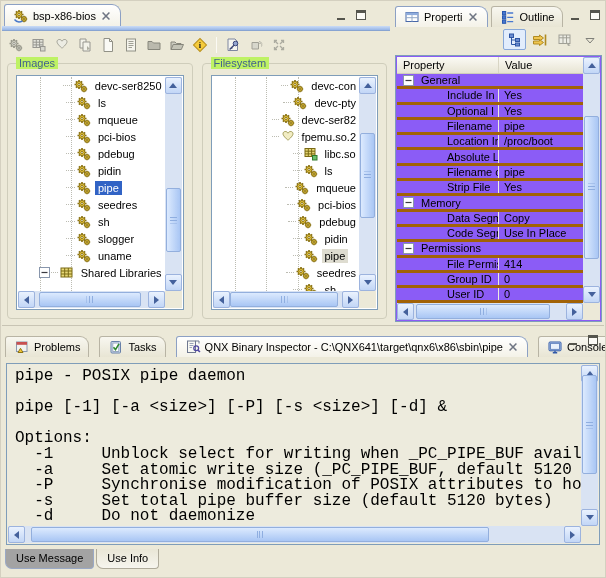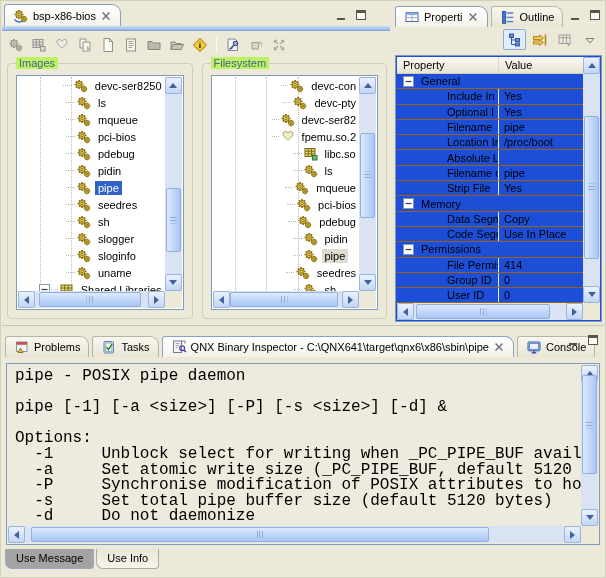--- a/index.html
+++ b/index.html
@@ -64,34 +64,34 @@
   .tree-row.sel .tree-label { background:#3163C5; color:#FFF; }
   .tree-row.soft .tree-label { background:#DEDCD0; }
 
   
   .side-panel { position:absolute; left:392px; top:1px; right:1px; height:321px; }
   .sp-tabrow { position:relative; height:25px; }
   .sp-tabs { position:absolute; left:2px; bottom:0; display:flex; gap:3px; }
   .view-toolbar { height:25px; display:flex; justify-content:flex-end; align-items:center; gap:2px; padding-right:3px; }
   .vt { width:23px; height:21px; display:flex; align-items:center; justify-content:center; border:1px solid transparent; }
   .vt.selected { border:1px solid #88A8D8; background:#E2EDFC; border-radius:2px; }
-  .table-frame { position:absolute; left:2px; right:2px; top:53px; bottom:1px; border:1px solid #7F9DB9; background:#1d4ed8; }
+  .table-frame { position:absolute; left:2px; right:2px; top:53px; bottom:1px; border:1px solid #7F9DB9; background:#8b5cf6; }
   .pt-header { position:absolute; left:1px; top:1px; right:18px; height:17px; display:flex; background:linear-gradient(#FBFAF5,#E7E4D3); border-bottom:1px solid #CFCDBB; }
   .pt-header .h1 { width:102px; padding:2px 6px; border-right:1px solid #D8D5C4; }
   .pt-header .h2 { flex:1; padding:2px 6px; }
   .pt-rows { position:absolute; left:1px; top:18px; right:18px; bottom:18px; overflow:hidden; }
-  .prow { height:15.3px; display:flex; align-items:center; border-bottom:1px solid #a16207; }
+  .prow { height:15.3px; display:flex; align-items:center; border-bottom:3px solid #a16207; }
   .prow .pl { width:102px; flex:none; padding-left:50px; overflow:hidden; white-space:nowrap; border-right:1px solid #EDEBDE; align-self:stretch; display:flex; align-items:center; }
   .prow .pv { flex:1; padding-left:5px; overflow:hidden; white-space:nowrap; }
   .prow.group .pl { width:100%; padding-left:6px; border-right:none; gap:5px; }
   .prow.group .exp { margin-right:2px; }
 
   
   .bottom-panel { position:absolute; left:1px; top:324px; right:1px; bottom:1px; border-top:1px solid #C8C4B4; }
-  .bt-row { position:relative; height:26px; margin-top:5px; display:flex; align-items:flex-end; padding:0 3px; gap:3px; }
+  .bt-row { position:relative; height:26px; margin-top:5px; display:flex; align-items:flex-end; padding:0 3px; gap:10px; }
   .text-frame { position:absolute; left:4px; right:4px; top:37px; height:182px; border:1px solid #7F9DB9; background:#EDEBDD; }
   .insp-pre { position:absolute; left:1px; top:1px; right:18px; bottom:18px; overflow:hidden; margin:0; padding:4px 7px;
               font-family:"Liberation Mono", monospace; font-size:16px; line-height:15.6px; white-space:pre; color:#000; }
   .ft-row { position:absolute; left:3px; top:223px; display:flex; gap:2px; }
   .ft { padding:3px 10px 4px; border:1px solid #AFAB9B; border-top:none; border-radius:0 0 4px 7px; background:linear-gradient(#E9E6D6,#F6F5EE); }
   .ft.active { background:#a3a3a3; border-color:#9AA9C6; }
 </style>
 </head>
 <body>
 
@@ -409,37 +409,20 @@
                       <path d="M6 2v9M1.5 6.5h9M2.9 3.4l6.2 6.2M9.1 3.4L2.9 9.6" stroke-width="1.7"></path>
                       <circle cx="6" cy="6.5" r="3"></circle>
                       <circle cx="6" cy="6.5" r="1.1" fill="#FFF"></circle>
                       <path d="M11 7.8v6.4M7.8 11h6.4M8.8 8.8l4.4 4.4M13.2 8.8l-4.4 4.4" stroke-width="1.4"></path>
                       <circle cx="11" cy="11" r="2.3"></circle>
                       <circle cx="11" cy="11" r=".8" fill="#FFF"></circle>
                     </g>
                   </svg>
                 </span>
                 <span class="tree-label">slogger</span>
-              </div>
-              <div class="tree-row">
-                <span class="sp" style="width:48px"></span>
-                <span class="stub"></span>
-                <span class="tic">
-                  <svg viewBox="0 0 16 16">
-                    <g stroke="#8A7214" fill="#E6C53E">
-                      <path d="M6 2v9M1.5 6.5h9M2.9 3.4l6.2 6.2M9.1 3.4L2.9 9.6" stroke-width="1.7"></path>
-                      <circle cx="6" cy="6.5" r="3"></circle>
-                      <circle cx="6" cy="6.5" r="1.1" fill="#FFF"></circle>
-                      <path d="M11 7.8v6.4M7.8 11h6.4M8.8 8.8l4.4 4.4M13.2 8.8l-4.4 4.4" stroke-width="1.4"></path>
-                      <circle cx="11" cy="11" r="2.3"></circle>
-                      <circle cx="11" cy="11" r=".8" fill="#FFF"></circle>
-                    </g>
-                  </svg>
-                </span>
-                <span class="tree-label">sloginfo</span>
               </div>
               <div class="tree-row">
                 <span class="sp" style="width:48px"></span>
                 <span class="stub"></span>
                 <span class="tic">
                   <svg viewBox="0 0 16 16">
                     <g stroke="#8A7214" fill="#E6C53E">
                       <path d="M6 2v9M1.5 6.5h9M2.9 3.4l6.2 6.2M9.1 3.4L2.9 9.6" stroke-width="1.7"></path>
                       <circle cx="6" cy="6.5" r="3"></circle>
                       <circle cx="6" cy="6.5" r="1.1" fill="#FFF"></circle>

